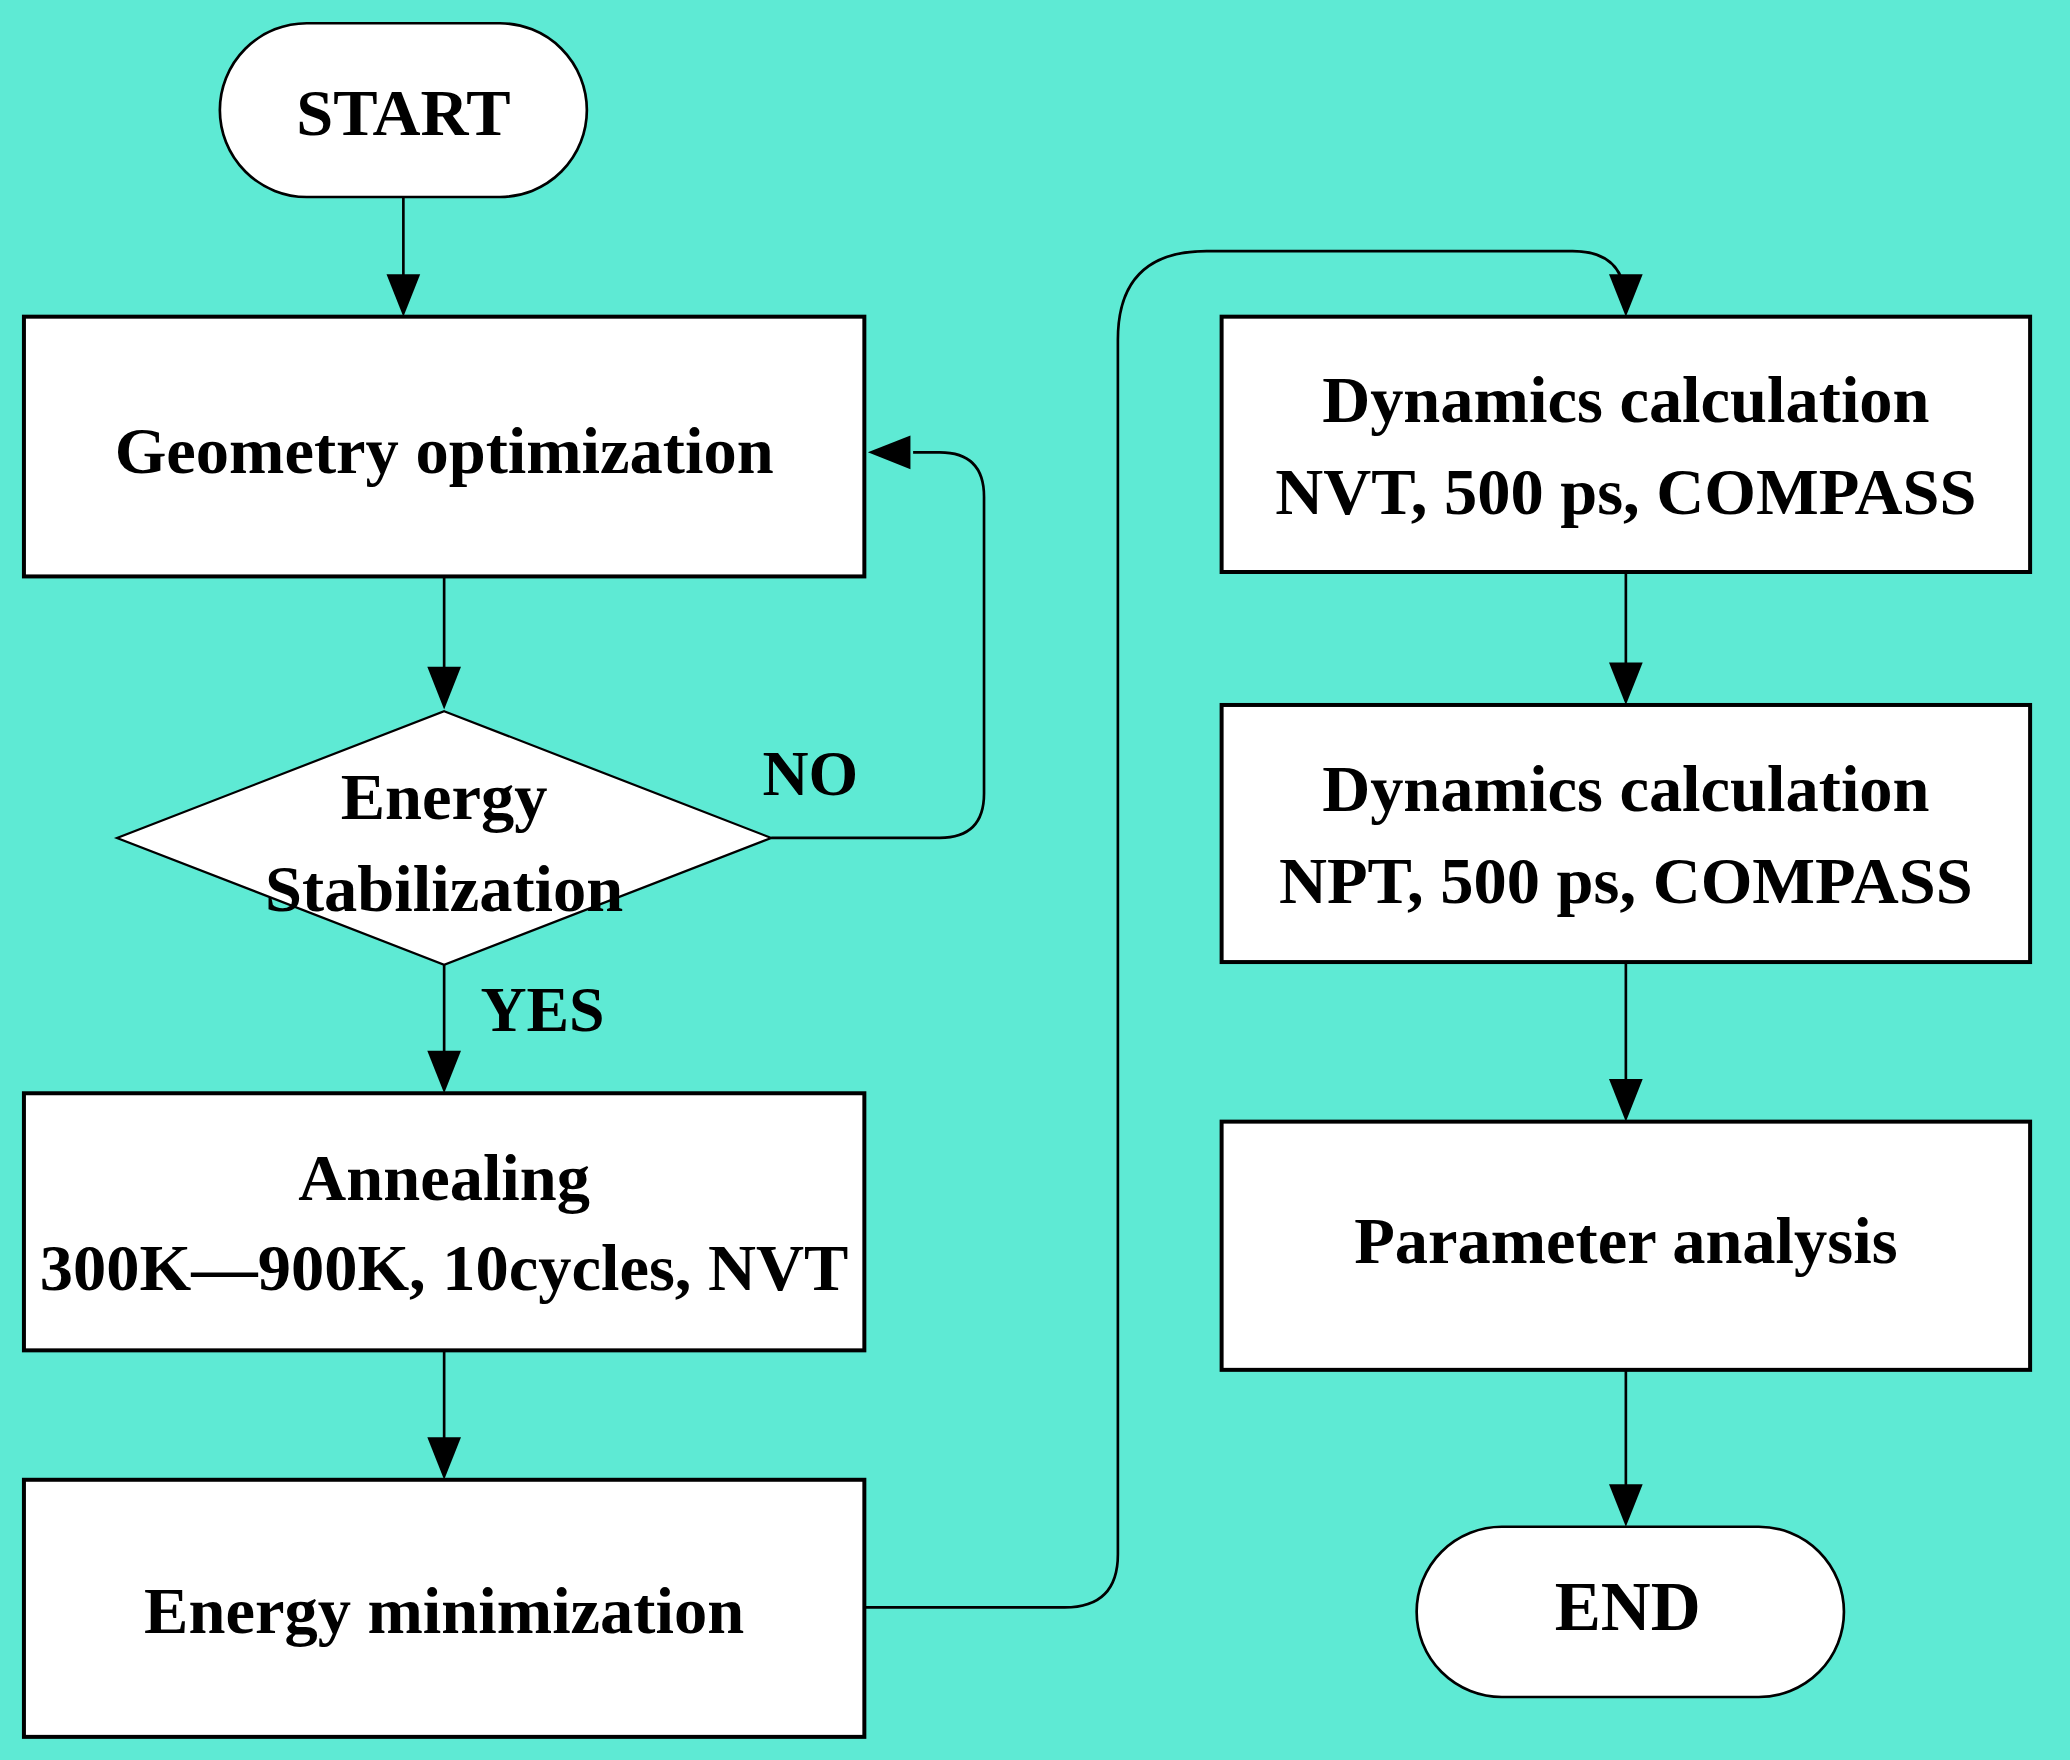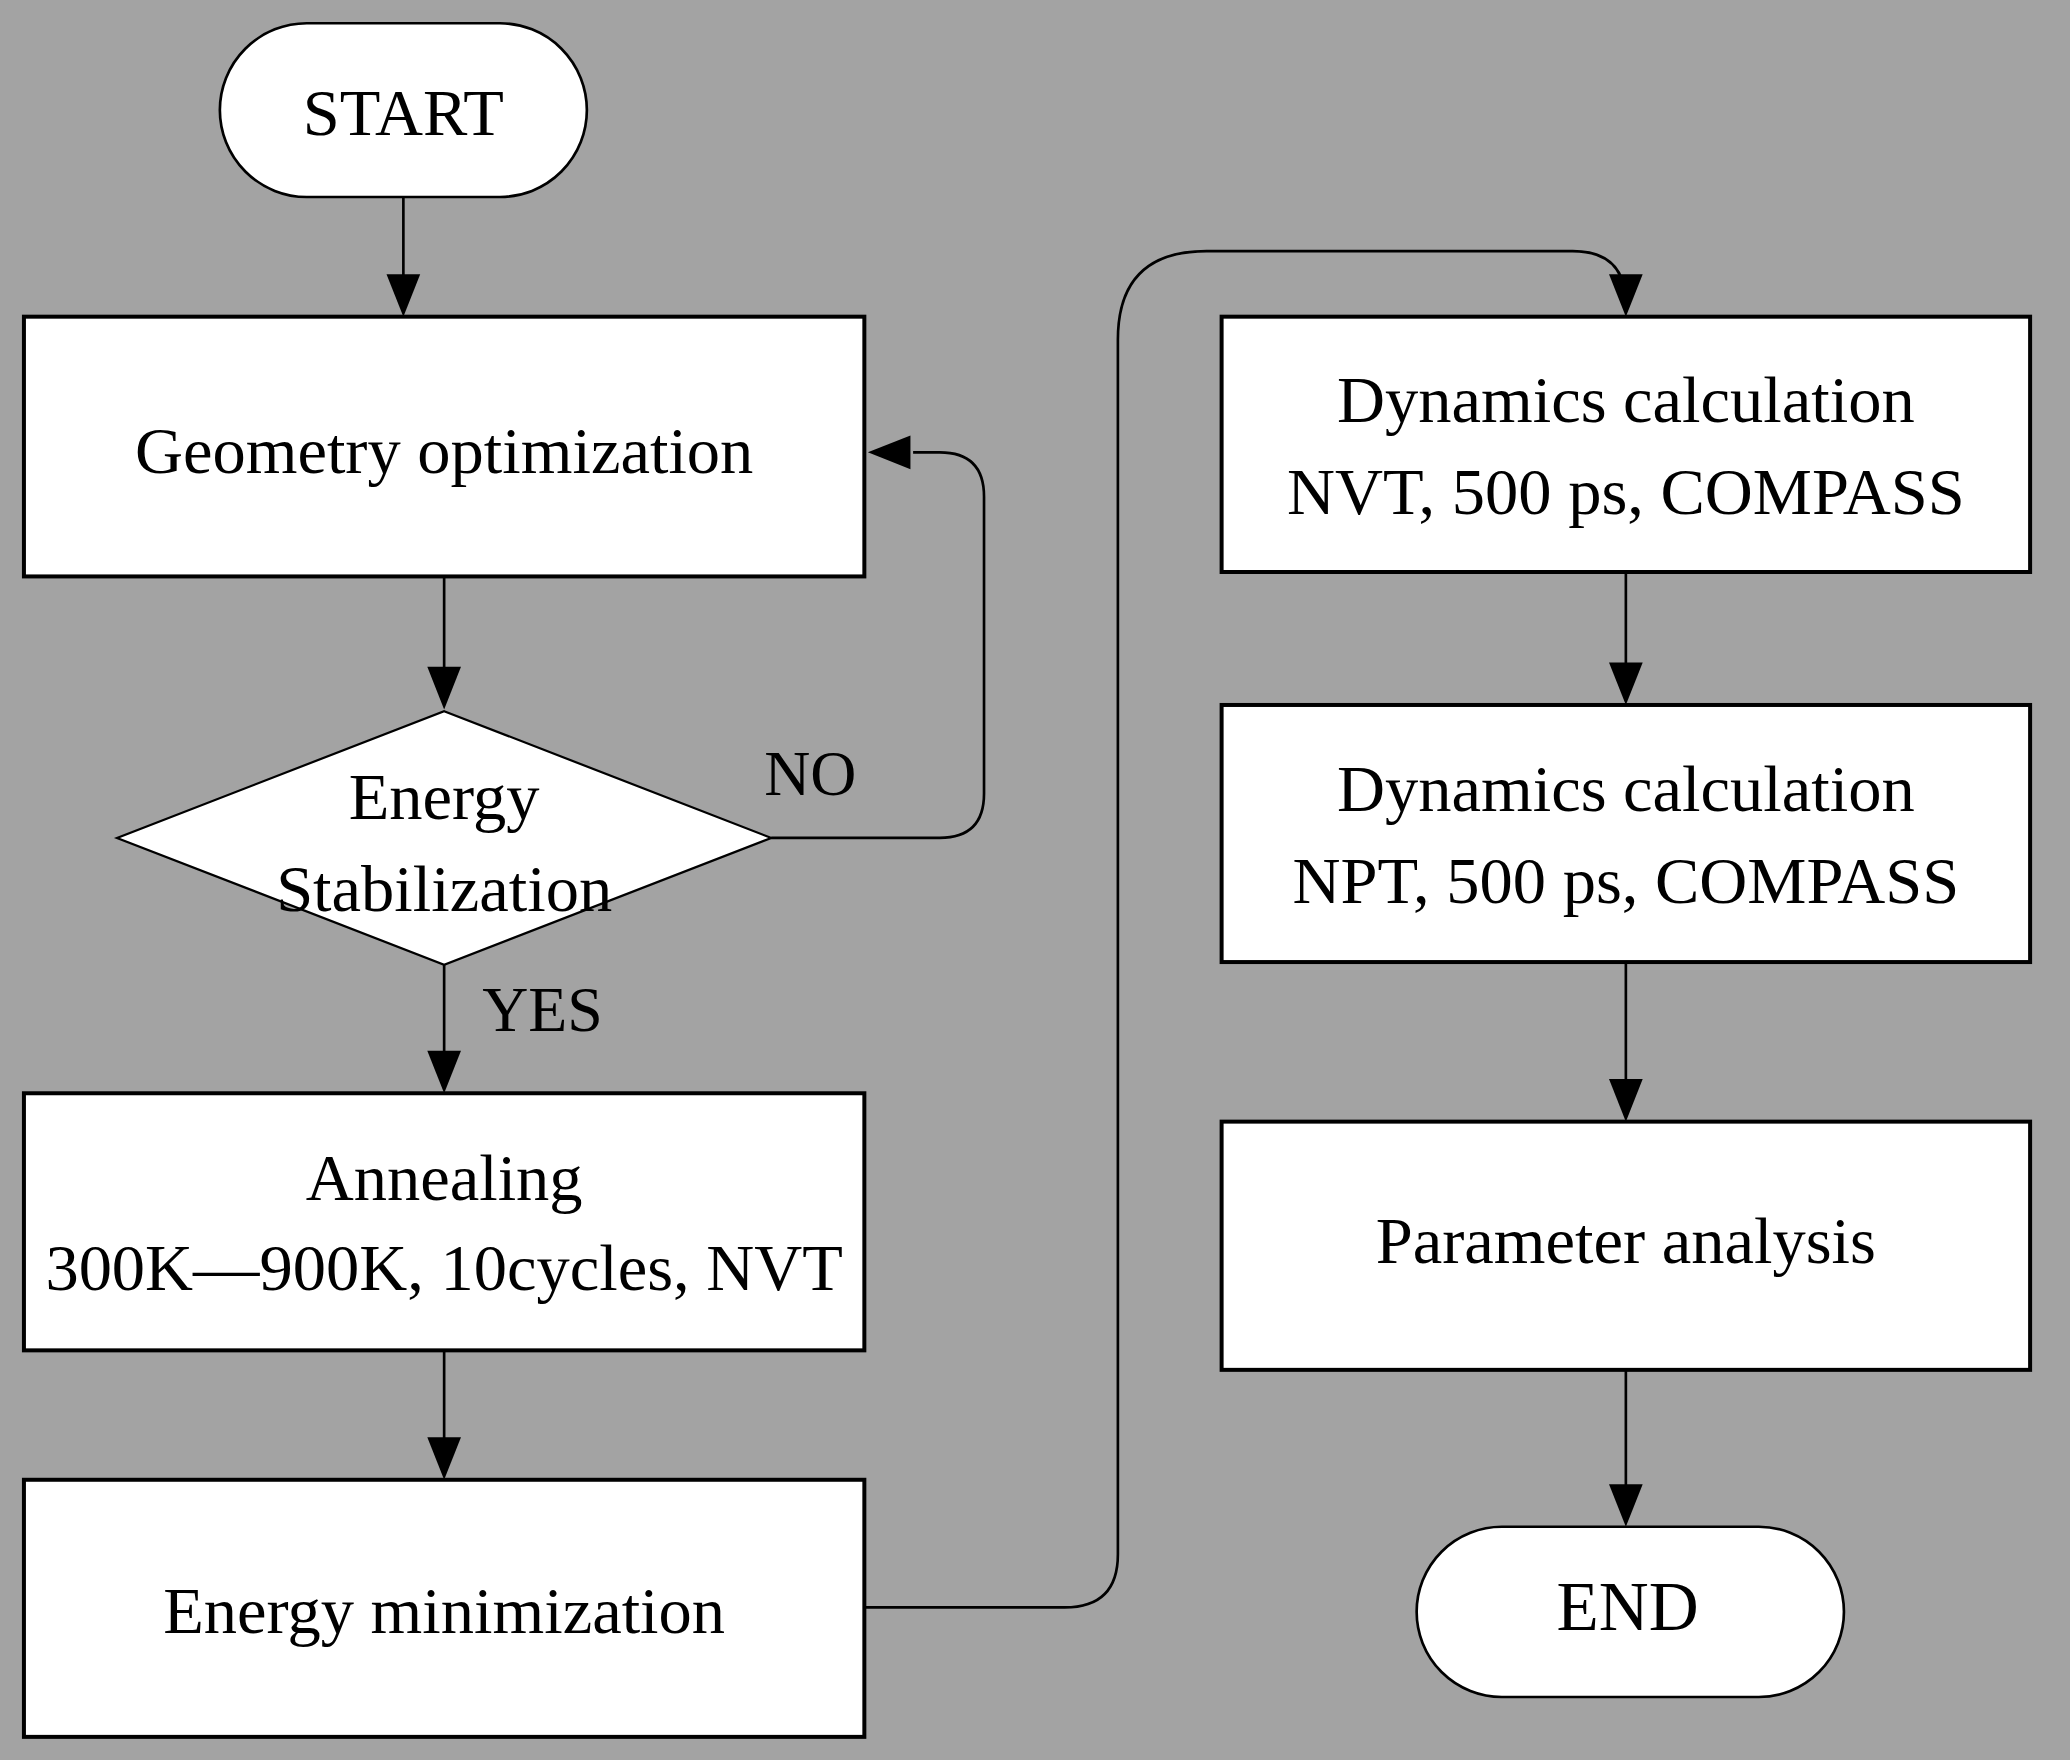--- a/index.html
+++ b/index.html
@@ -1,16 +1,16 @@
 <!DOCTYPE html>
 <html style="font-size:14px"><head>
 <meta charset="utf-8">
 <style>
   html,body{margin:0;padding:0;background:#ffffff;}
-  .canvas{width:2070px;height:1761px;background:#a3a3a3;overflow:hidden;}
+  .canvas{width:2070px;height:1761px;background:#5eead4;overflow:hidden;font-weight:bold;}
   svg{display:block;}
   .box{fill:#ffffff;stroke:#000000;stroke-width:4.5;}
   .stadium{fill:#ffffff;stroke:#000000;stroke-width:3;}
   .diamond{fill:#ffffff;stroke:#000000;stroke-width:2.5;}
   .edge{fill:none;stroke:#000000;stroke-width:3;}
   .ah{fill:#000000;stroke:none;}
   text{
     font-family:"Liberation Serif","DejaVu Serif",serif;
     fill:#000000;
     text-anchor:middle;

